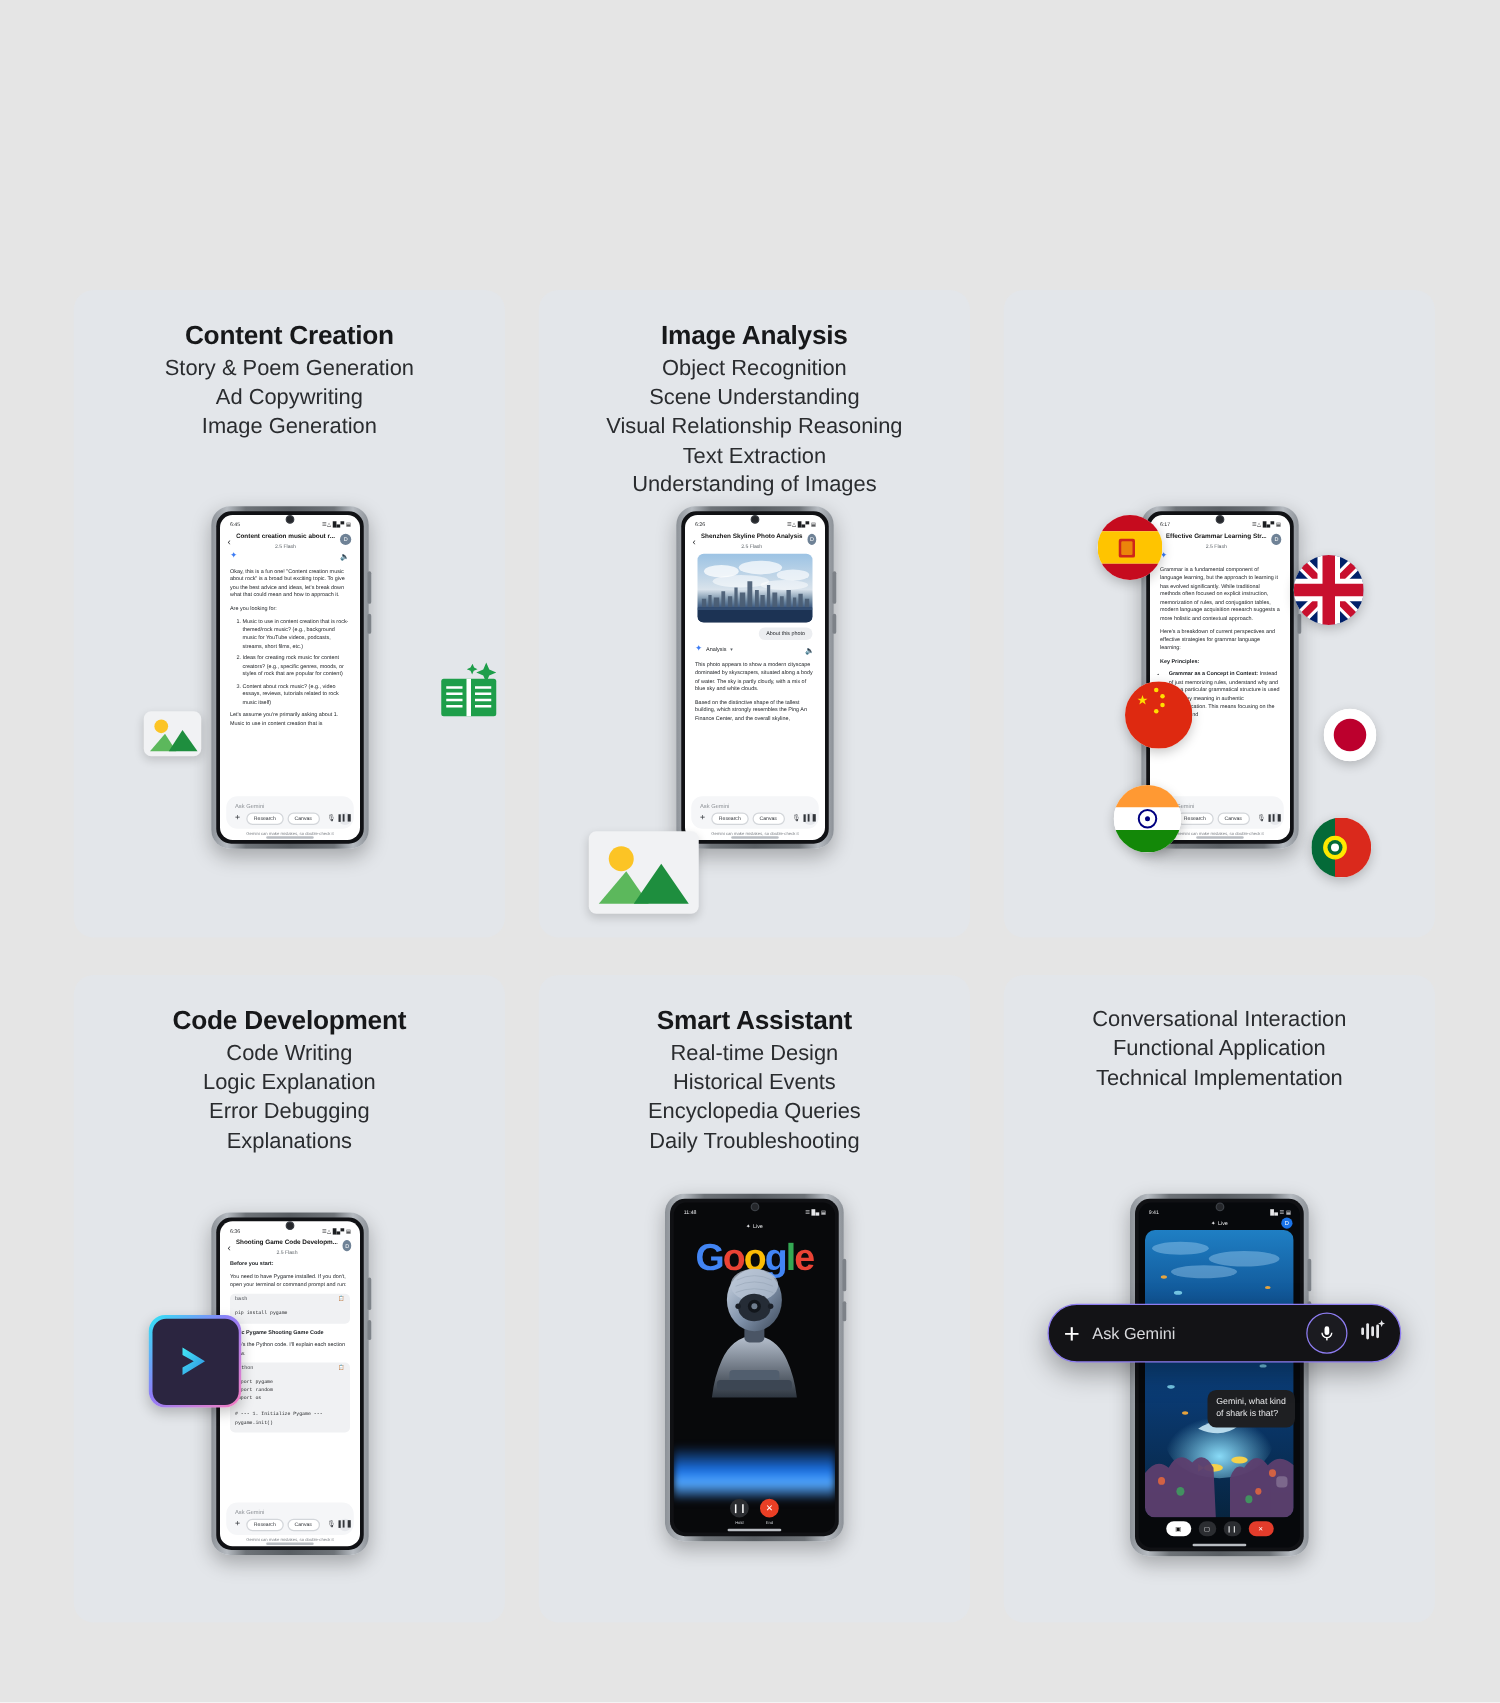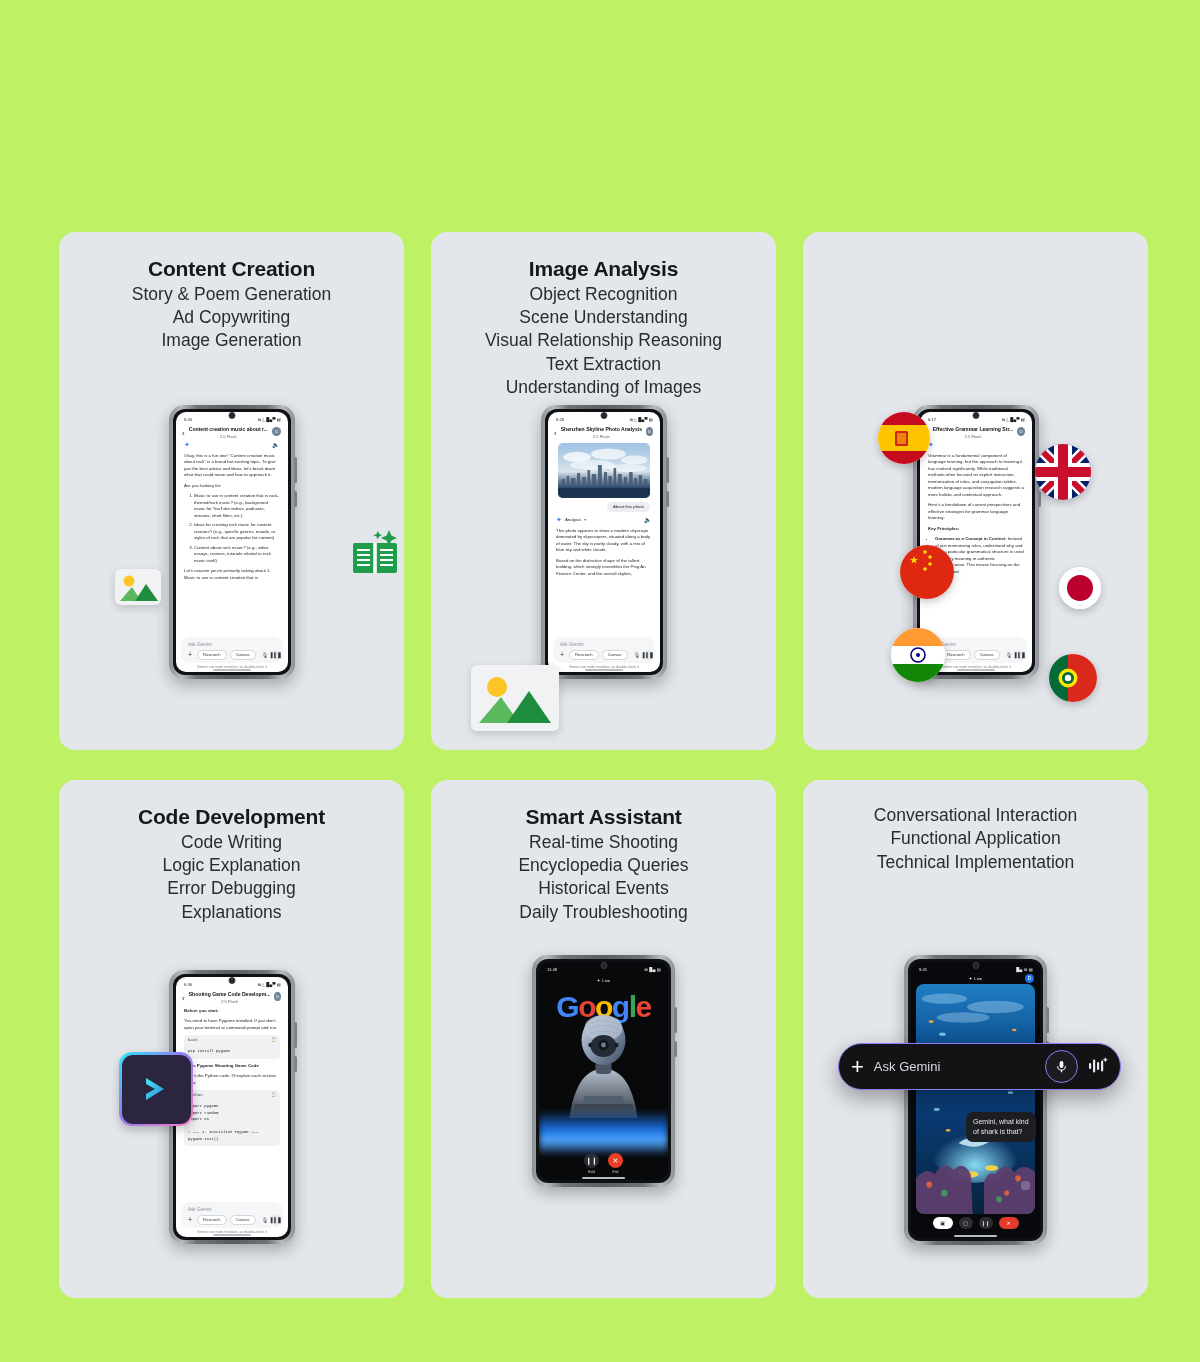--- a/index.html
+++ b/index.html
@@ -1,18 +1,18 @@
 <!DOCTYPE html>
 <html><head>
 <meta charset="utf-8">
 <style>
   * { box-sizing: border-box; margin:0; padding:0; }
   html,body { width:1200px; height:1362px; background:#ffffff;
     font-family:"Liberation Sans", sans-serif; }
-  #stage { position:relative; width:1200px; height:1362px; background:#bef264; }
+  #stage { position:relative; width:1200px; height:1362px; background:#e5e5e5; }
 
   .grid { position:absolute; left:59px; top:232px; width:1088px;
           display:grid; grid-template-columns:repeat(3, 345px);
           grid-template-rows:518px 518px; column-gap:27px; row-gap:30px; }
 
   .card { background:#e3e6ea; border-radius:16px; position:relative; overflow:hidden; }
 
   .card-head { padding-top:24px; text-align:center; }
   .card-title { font-size:21px; font-weight:bold; color:#17181a; letter-spacing:-0.2px;
                 line-height:1.28; }
@@ -515,27 +515,27 @@
             </defs>
             <path d="M7 6 L25 17 L7 28 L7 22 L16 17 L7 12 Z" fill="url(#tg)"></path>
           </svg>
         </div>
       </div>
     </div>
 
     <div class="card">
       <div class="card-head">
         <div class="card-title">Smart Assistant</div>
-        <div class="card-sub">Real-time Shooting</div>
+        <div class="card-sub">Real-time Design</div>
+        <div class="card-sub">Historical Events</div>
         <div class="card-sub">Encyclopedia Queries</div>
-        <div class="card-sub">Historical Events</div>
         <div class="card-sub">Daily Troubleshooting</div>
       </div>
 
-      <div class="phone" style="left:101px; top:175px; width:143px; height:232px;">
+      <div class="phone" style="left:101px; top:175px; width:143px; height:278px;">
         <div class="bezel">
           <div class="notch"></div>
           <div class="screen" style="background:#08090b;">
             <div class="status" style="color:#e6e7ea;">
               <span>11:48</span>
               <span class="right">
                 <span class="sbico">☰</span>
                 <span class="sbico">█▄</span>
                 <span class="sbico">▤</span>
               </span>

